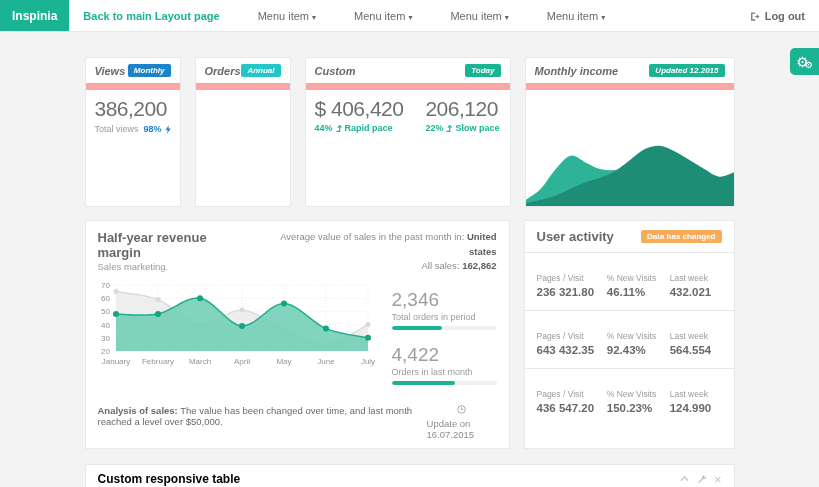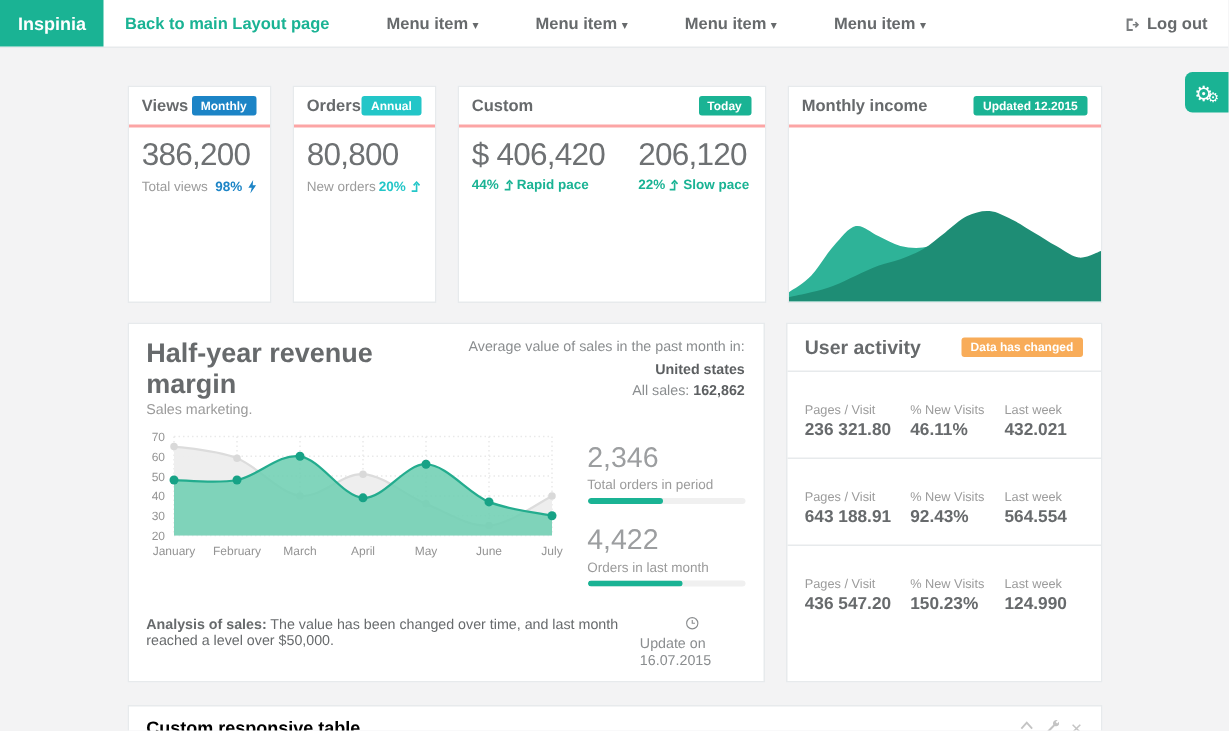--- a/index.html
+++ b/index.html
@@ -4,57 +4,57 @@
 <style>
   * { margin:0; padding:0; box-sizing:border-box; }
   html,body { width:819px; height:487px; overflow:hidden; }
   body { background:#f3f3f4; font-family:"Liberation Sans","DejaVu Sans",sans-serif; color:#676a6c; }
 
   
   .navbar { height:32px; background:#fff; border-bottom:1px solid #e7eaec; display:flex; align-items:stretch; }
   .brand { background:#1ab394; color:#fff; font-size:12px; font-weight:bold; display:flex; align-items:center; padding:0 12px; min-width:64px; cursor:pointer; }
   .nav-links { display:flex; align-items:center; }
   .back-link { color:#1ab394; font-size:11px; font-weight:bold; margin-left:14px; cursor:pointer; text-decoration:none; }
-  .menu-item { color:#676a6c; font-size:11px; font-weight:bold; margin-left:38px; cursor:pointer; }
+  .menu-item { color:#676a6c; font-size:11px; font-weight:normal; margin-left:38px; cursor:pointer; }
   .menu-item .caret { font-size:8px; color:#676a6c; margin-left:3px; }
   .nav-right { margin-left:auto; display:flex; align-items:center; padding-right:14px; }
   .logout { display:flex; align-items:flex-end; gap:5px; font-size:11px; font-weight:bold; color:#676a6c; cursor:pointer; text-decoration:none; }
 
   
   .theme-btn { position:absolute; right:0; top:48px; width:29px; height:27px; background:#1ab394; border-radius:5px 0 0 5px; color:#fff; display:flex; align-items:center; justify-content:center; cursor:pointer; font-size:14px; line-height:1; }
   .theme-btn .gear-sm { font-size:9px; margin-left:-4px; margin-top:8px; }
 
   
   .wrapper { width:650px; margin:0 auto; padding-top:25px; }
   .row { display:flex; gap:14px; }
   .panel { background:#fff; border:1px solid #e7eaec; }
 
   
   .card-views  { width:96px; }
   .card-orders { width:96px; }
   .card-visits { width:206px; }
   .card-income { width:210px; display:flex; flex-direction:column; }
-  .card-head { display:flex; justify-content:space-between; align-items:center; padding:6px 9px; border-bottom:2px solid #fca5a5; }
+  .card-head { display:flex; justify-content:space-between; align-items:center; padding:6px 9px; border-bottom:7px solid #fca5a5;font-style:italic; }
   .card-title { font-size:11px; font-weight:bold; color:#676a6c; }
   .badge { font-size:8px; font-weight:bold; color:#fff; padding:2px 6px; border-radius:2px; white-space:nowrap; }
   .card-body { padding:7px 9px 6px; }
   .big-num { font-size:21px; color:#6e7173; letter-spacing:-0.5px; }
   .card-foot { display:flex; justify-content:space-between; align-items:center; font-size:9px; margin-top:3px; }
   .muted { color:#9b9b9b; }
   .metric { font-weight:bold; display:inline-flex; align-items:center; gap:2px; }
   .visits-cols { display:flex; gap:22px; }
   .v-label { font-size:9px; font-weight:bold; color:#1ab394; margin-top:2px; display:flex; align-items:center; gap:2px; }
   .income-chart { flex:1; overflow:hidden; }
   .income-chart svg { display:block; width:100%; height:100%; }
 
   
   .row2 { margin-top:13px; align-items:stretch; }
   .panel-revenue { width:425px; padding:9px 12px 8px; }
   .rev-head { display:flex; justify-content:space-between; }
-  .rev-title { font-size:18px; font-weight:bold; color:#676a6c; }
+  .rev-title { font-size:13px; font-weight:bold; color:#676a6c; }
   .rev-sub { font-size:9.5px; color:#9b9b9b; margin-top:1px; }
   .rev-meta { text-align:right; font-size:9.5px; color:#8a8d8f; line-height:1.5; }
   .rev-meta b { color:#5c5f61; }
   .rev-body { display:flex; margin-top:8px; }
   .rev-chart { flex:1; }
   .rev-stats { width:118px; padding-left:8px; padding-top:8px; }
   .stat-num { font-size:19px; color:#9c9ea0; }
   .stat-label { font-size:9px; color:#9b9b9b; margin:1px 0 4px; }
   .progress { height:4px; background:#f0f0f0; border-radius:2px; margin-bottom:14px; overflow:hidden; }
   .progress > div { height:100%; background:#1ab394; border-radius:2px; }
@@ -139,33 +139,20 @@
               </svg>
             </span>
         </div>
       </div>
     </div>
 
     <div class="panel card-orders">
       <div class="card-head">
         <span class="card-title">Orders</span>
         <span class="badge" style="background: rgb(35, 198, 200);">Annual</span>
-      </div>
-      <div class="card-body">
-        <div class="big-num">80,800</div>
-        <div class="card-foot">
-          <span class="muted">New orders</span>
-          <span class="metric" style="color: rgb(35, 198, 200);">
-              <span>20%</span>
-              <svg class="icon-svg" width="8" height="9" viewBox="0 0 11 11">
-                <path d="M2 9.5h4.5V3" stroke="currentColor" stroke-width="1.5" fill="none"></path>
-                <path d="M3.8 4.2L6.5 1.3l2.7 2.9" stroke="currentColor" stroke-width="1.5" fill="none"></path>
-              </svg>
-            </span>
-        </div>
       </div>
     </div>
 
     <div class="panel card-visits">
       <div class="card-head">
         <span class="card-title">Custom</span>
         <span class="badge" style="background: rgb(26, 179, 148);">Today</span>
       </div>
       <div class="card-body">
         <div class="visits-cols">
@@ -310,21 +297,21 @@
               <div class="ua-value">46.11%</div>
             </div>
             <div>
               <div class="ua-label">Last week</div>
               <div class="ua-value">432.021</div>
             </div>
           </div>
           <div class="ua-row">
             <div>
               <div class="ua-label">Pages / Visit</div>
-              <div class="ua-value">643 188.91</div>
+              <div class="ua-value">643 432.35</div>
             </div>
             <div>
               <div class="ua-label">% New Visits</div>
               <div class="ua-value">92.43%</div>
             </div>
             <div>
               <div class="ua-label">Last week</div>
               <div class="ua-value">564.554</div>
             </div>
           </div>

